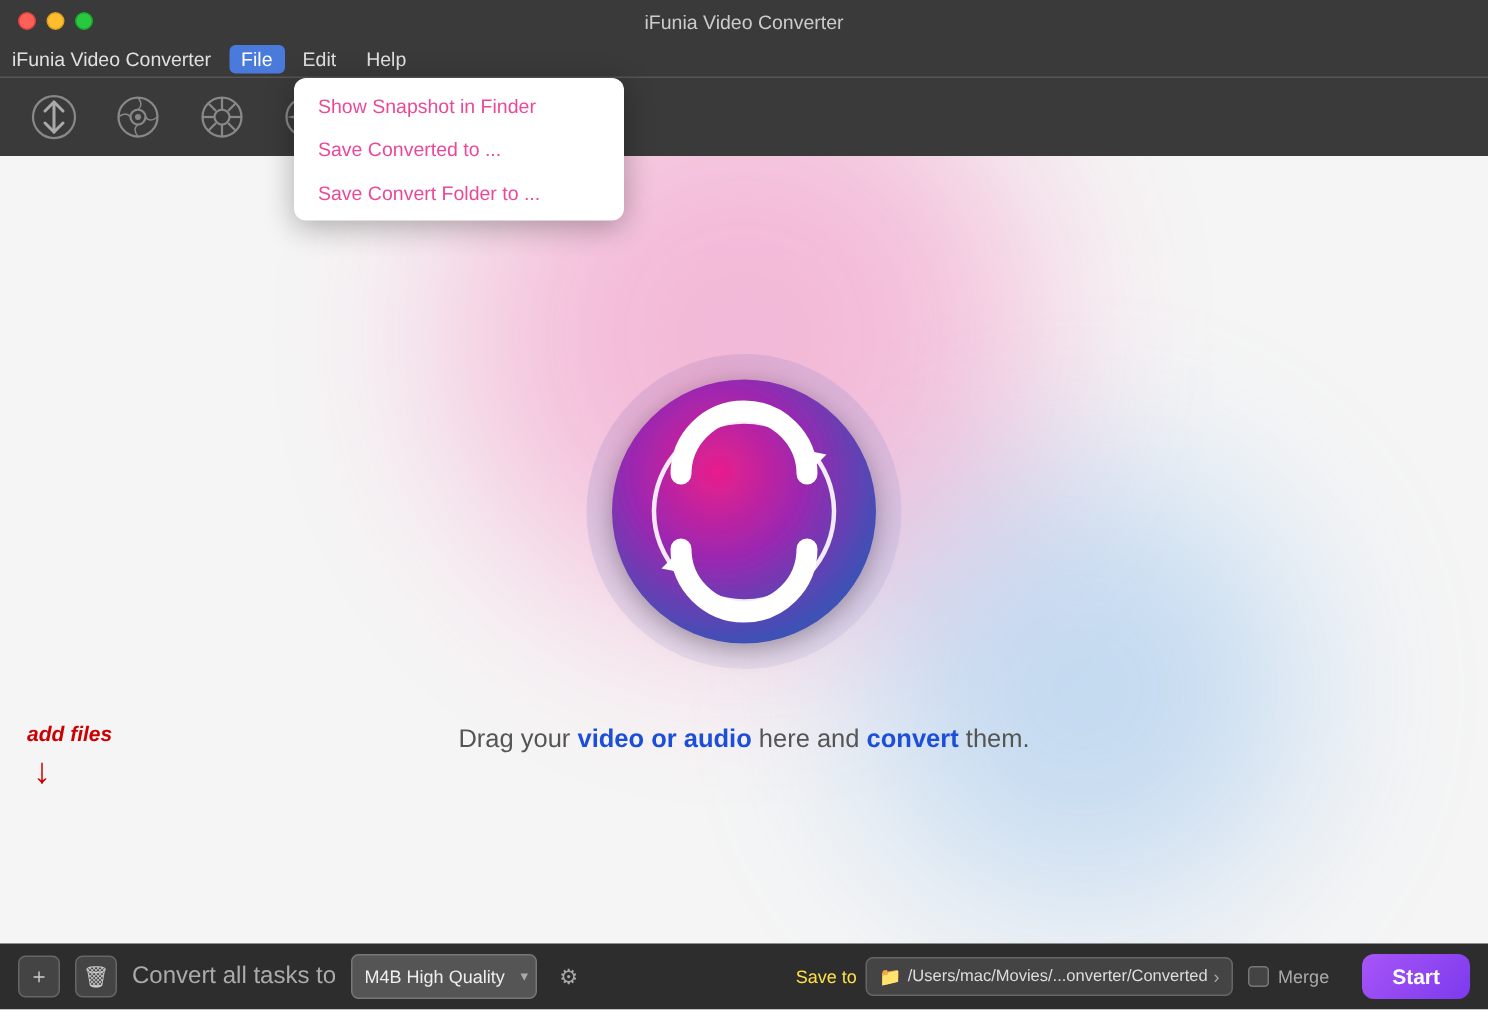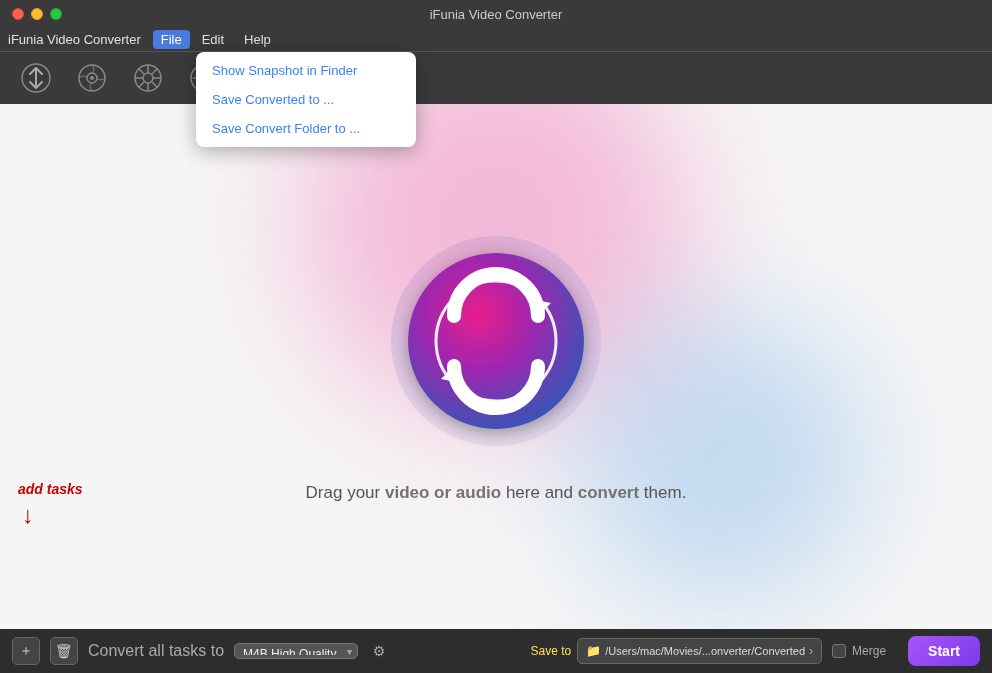--- a/index.html
+++ b/index.html
@@ -156,21 +156,21 @@
 
     .drag-text {
       font-size: 17px;
       color: #555;
       text-align: center;
       position: relative;
       z-index: 2;
     }
     .drag-text strong {
       font-weight: 700;
-      color: #737373;
+      color: #1d4ed8;
     }
 
     
     .add-files-annotation {
       position: absolute;
       left: 18px;
       bottom: 100px;
       z-index: 5;
     }
     .add-files-label {
@@ -217,21 +217,21 @@
       color: #aaa;
       font-size: 16px;
     }
     .format-select {
       background: #555;
       border: 1px solid #777;
       border-radius: 5px;
       color: #eee;
       font-size: 12px;
       padding: 3px 20px 3px 8px;
-      height: 16px;
+      height: 30px;
       cursor: pointer;
       -webkit-appearance: none;
       position: relative;
     }
     .format-select-wrapper {
       position: relative;
       display: flex;
       align-items: center;
     }
     .format-select-wrapper::after {
@@ -319,21 +319,21 @@
       border-radius: 8px;
       box-shadow: 0 4px 20px rgba(0,0,0,0.3);
       z-index: 1000;
       min-width: 220px;
       padding: 4px 0;
       overflow: hidden;
     }
     .dropdown-item {
       padding: 7px 16px;
       font-size: 13px;
-      color: #3b82f6;
+      color: #ec4899;
       display: flex;
       align-items: center;
       justify-content: space-between;
       cursor: pointer;
     }
     .dropdown-item.highlighted {
       background: #1a6cf5;
       color: white;
     }
     .dropdown-shortcut {
@@ -450,21 +450,21 @@
         <polygon points="68,135 75,152 55,148" fill="white"></polygon>
       </svg>
     </div>
 
     <p class="drag-text">
       Drag your <strong>video or audio</strong> here and <strong>convert</strong> them.
     </p>
   </div>
 
   <div class="add-files-annotation">
-    <div class="add-files-label">add tasks</div>
+    <div class="add-files-label">add files</div>
     <span class="add-files-arrow">↓</span>
   </div>
 </div>
 
 <div class="bottom-bar">
   <div class="bottom-btn">
     <span>＋</span>
   </div>
   <div class="bottom-btn">
     <span>🗑</span>

